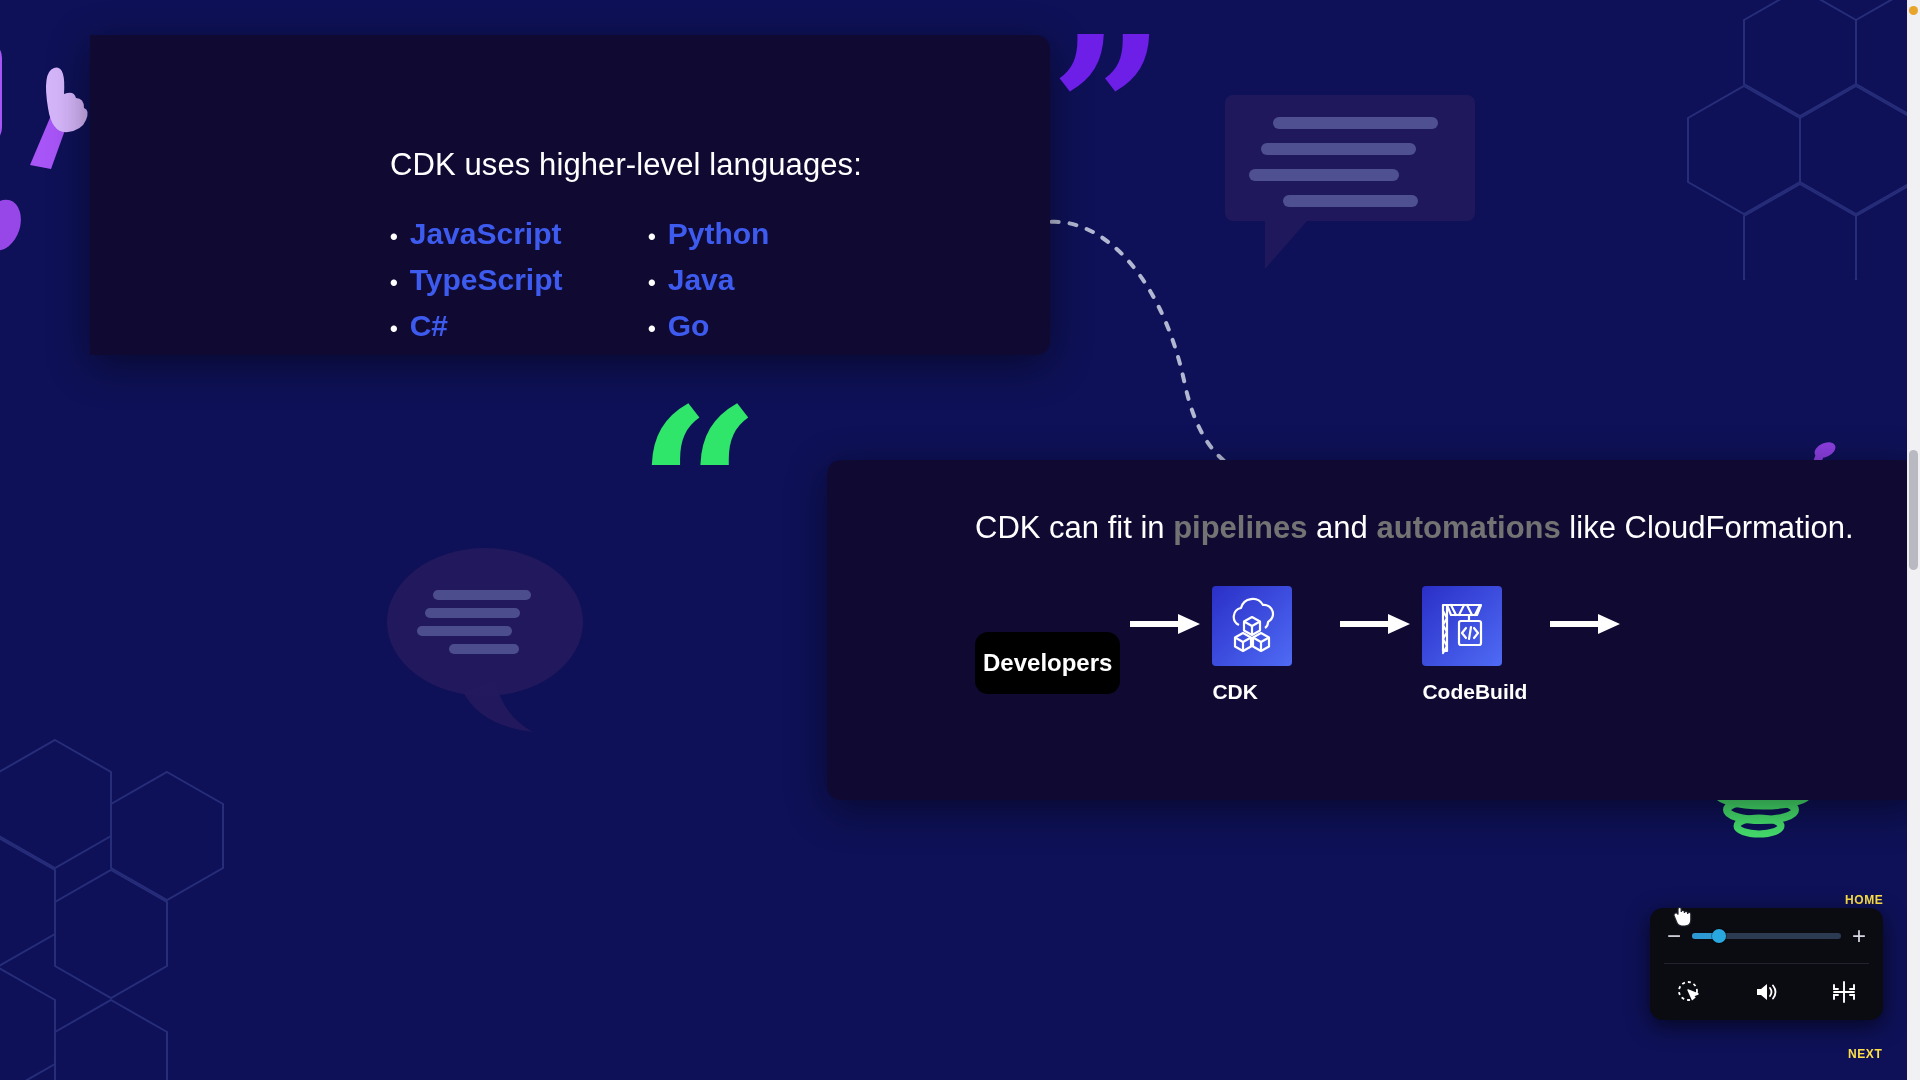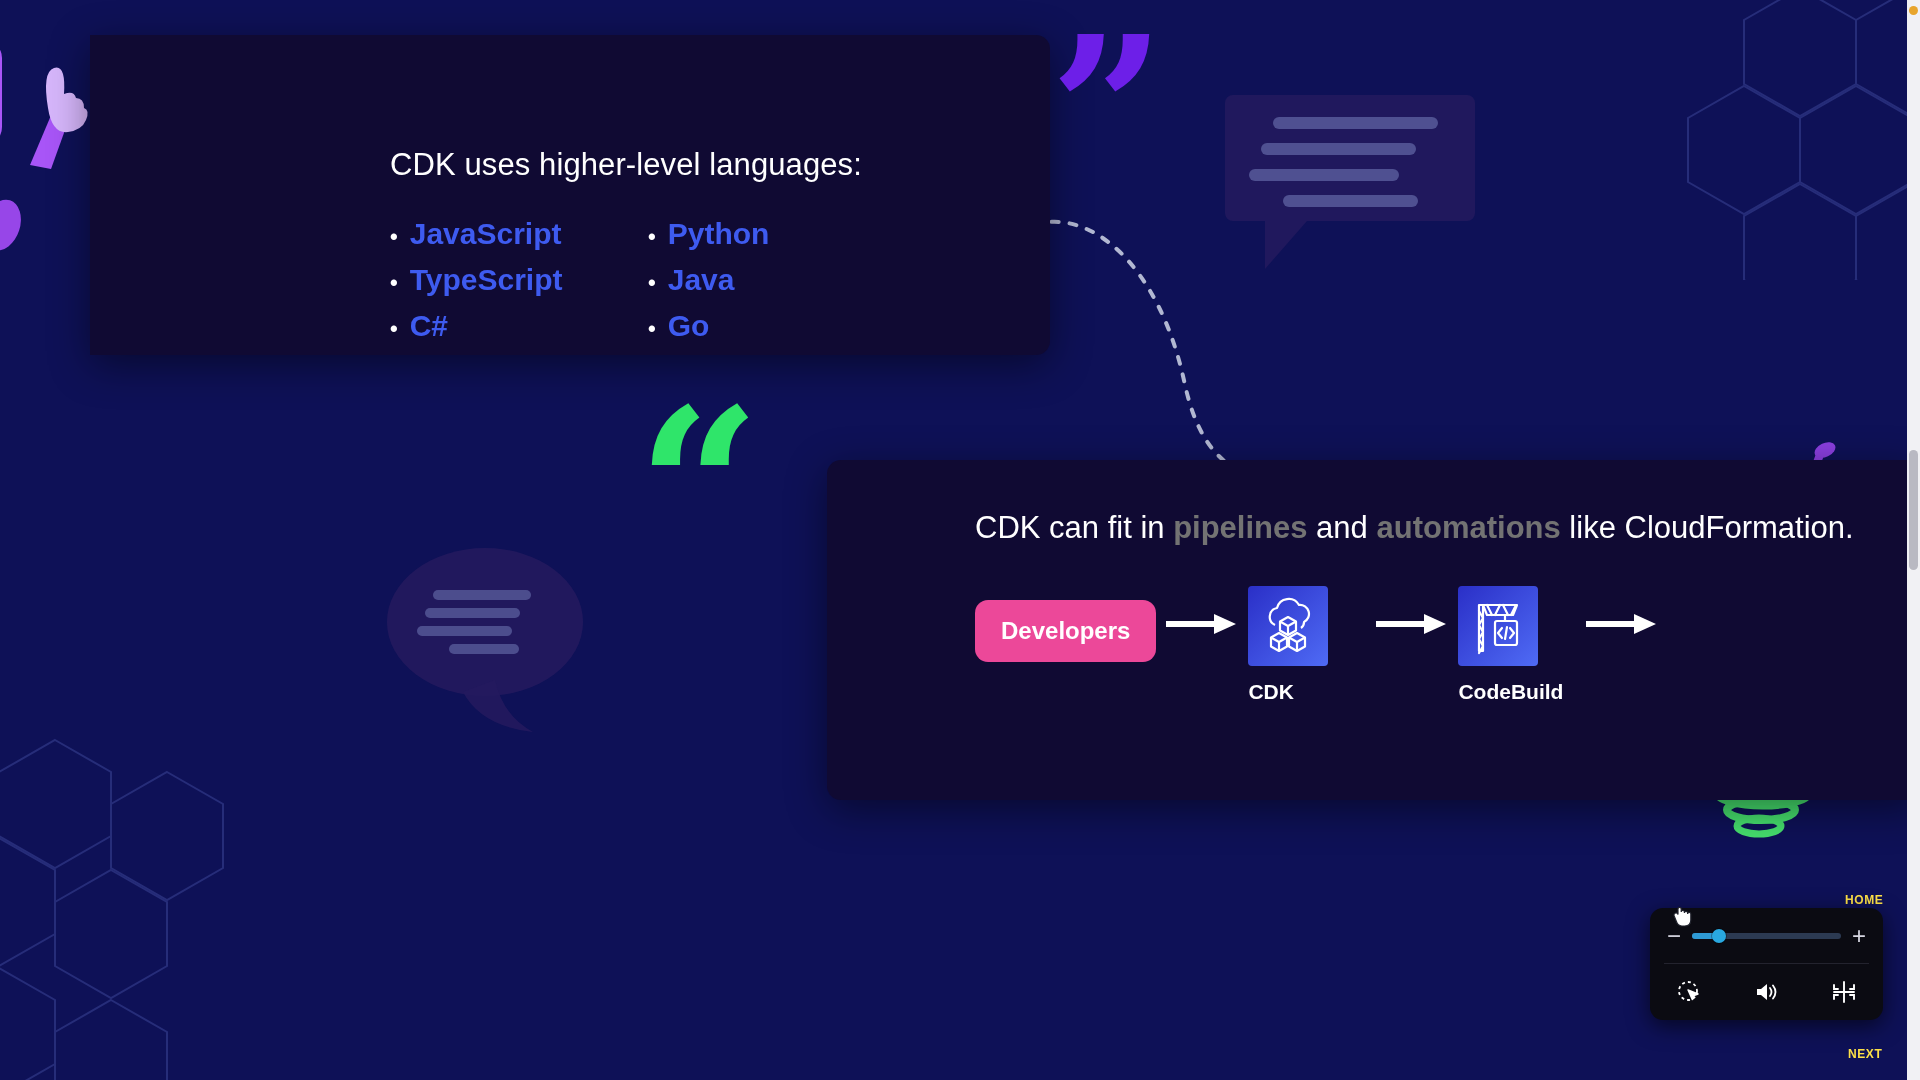--- a/index.html
+++ b/index.html
@@ -88,22 +88,22 @@
   .node-icon {
     width:80px; height:80px; border-radius:4px;
     background:linear-gradient(135deg,#2a2fc7 0%,#4f6bf5 100%);
     display:flex; align-items:center; justify-content:center;
   }
   .node-label {
     margin-top:14px; color:#ffffff; font-size:21px; font-weight:700;
     white-space:nowrap;
   }
   .dev-pill {
-    background:#ec4899; color:#ffffff; font-size:24px; font-weight:700;
-    padding:17px 26px; border-radius:13px; white-space:nowrap;
+    background:#000000; color:#ffffff; font-size:24px; font-weight:700;
+    padding:17px 8px; border-radius:13px; white-space:nowrap;margin-top:32px;
   }
   .arrow { width:92px; display:flex; align-items:center; justify-content:center; padding-top:27px; }
 
   
   .ctrl-panel {
     position:absolute; left:1650px; top:908px;
     width:233px; height:112px;
     background:#0b0b12; border-radius:13px;
     box-shadow:0 6px 22px rgba(0,0,0,.6);
   }

